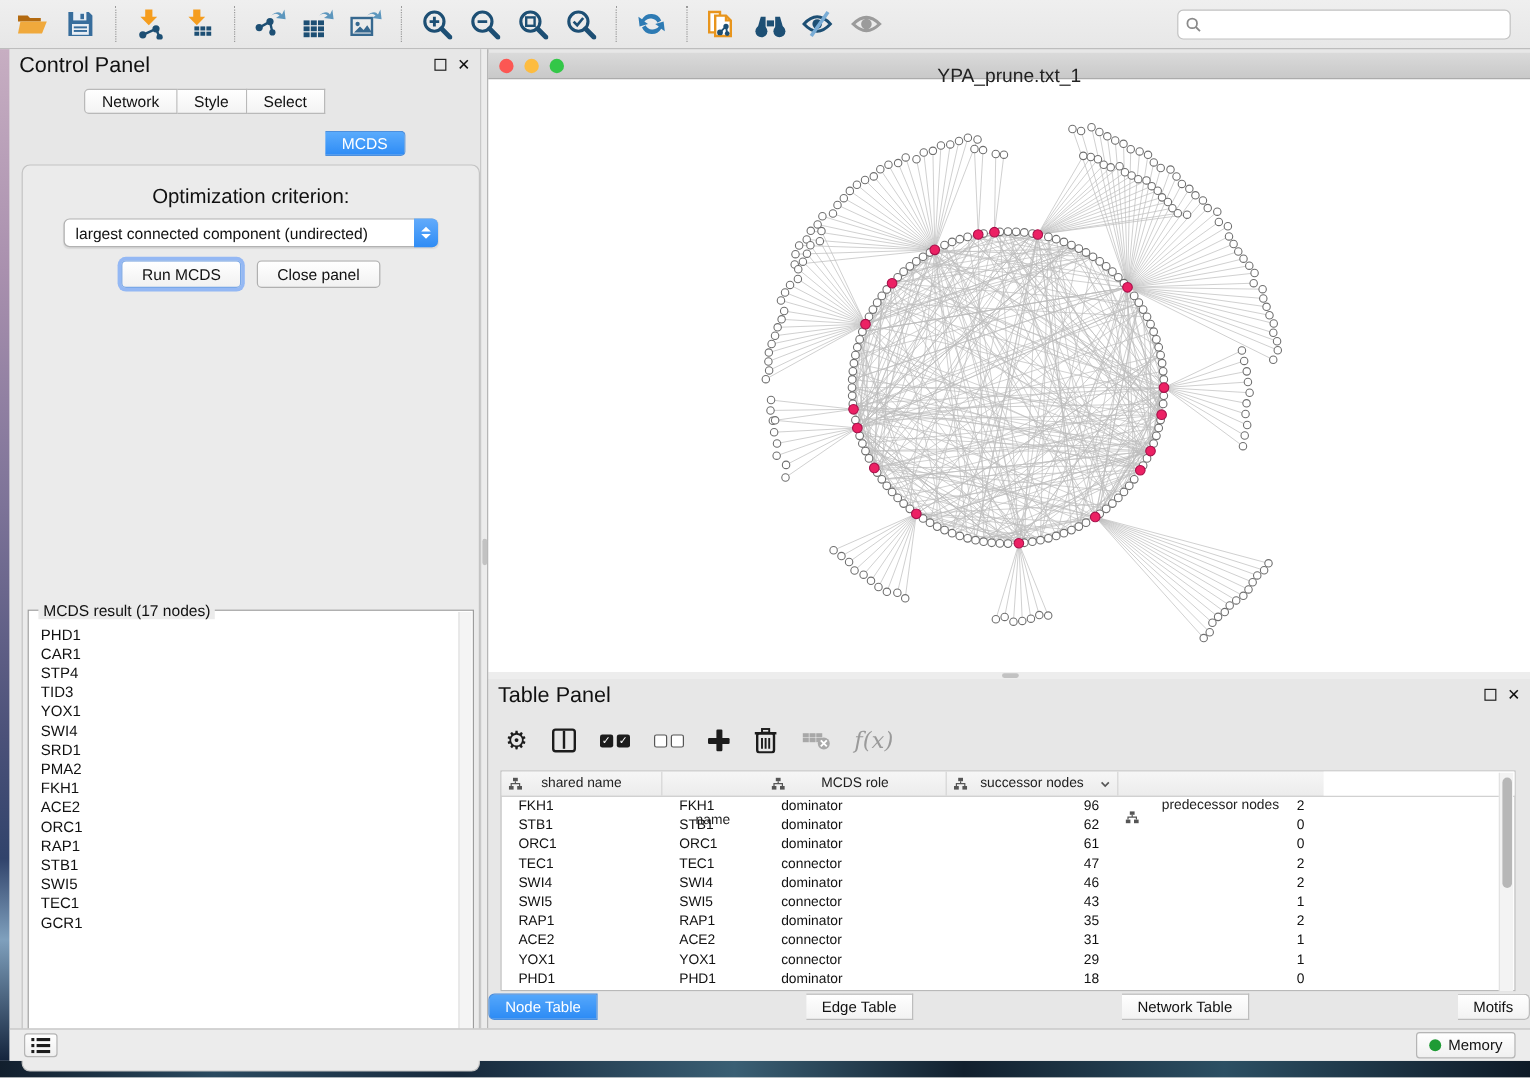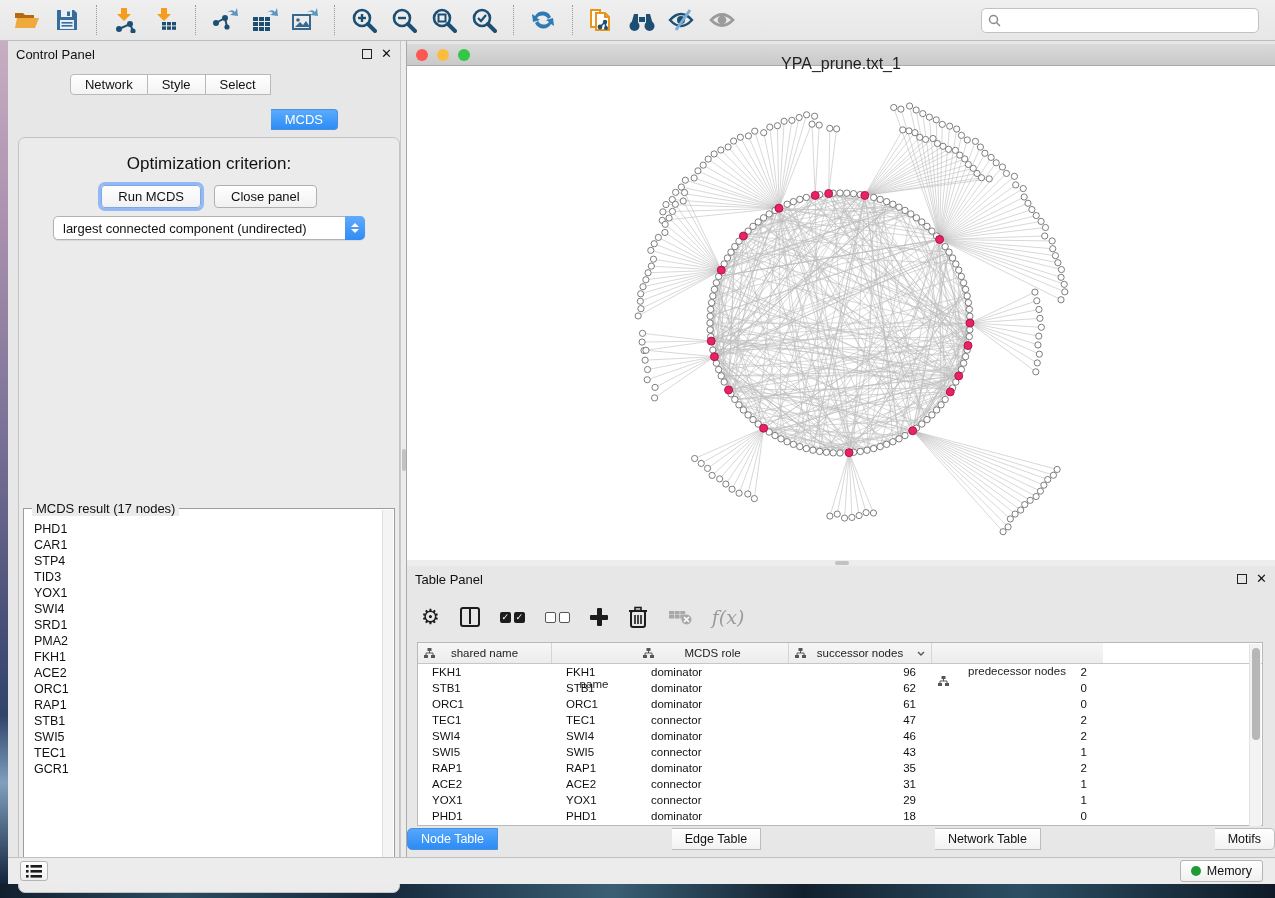--- a/index.html
+++ b/index.html
@@ -17,21 +17,21 @@
 
   
   #wall-left { left:0; top:41px; width:8px; height:843px;
     background:linear-gradient(#c7aec2 0%,#a990ae 22%,#7d7398 45%,#4b5179 68%,#31436b 80%,#7fa0bd 88%,#14243d 100%); }
   #wall-bottom { left:0; top:884px; width:1275px; height:14px;
     background:linear-gradient(90deg,#121f2d 0%,#2a4a60 14%,#17293c 30%,#3a5f74 48%,#12202e 63%,#2c4f63 80%,#0e1a27 100%); }
 
   
   #control-panel { left:8px; top:41px; width:392px; height:816px; background:#e7e7e7; }
   .panel-title-row { height:26px; display:flex; align-items:center; padding:0 8px; }
-  .panel-title { font-size:13px;text-align:center; }
+  .panel-title { font-size:18px;text-align:center; }
   .panel-title-icons { margin-left:auto; display:flex; align-items:center; gap:9px; }
   .float-icon { width:10px; height:10px; border:1.5px solid #222; display:inline-block; }
   .close-icon { font-size:13px; font-weight:bold; color:#111; line-height:10px; }
 
   .seg-bar { display:flex; justify-content:center; margin-top:7px; }
   .seg { height:21px; padding:0 14px; display:flex; align-items:center; font-size:13px; background:linear-gradient(#ffffff,#f3f3f3); border:1px solid #b9b9b9; border-left:none; }
   .seg:first-child { border-left:1px solid #b9b9b9; border-radius:4px 0 0 4px; }
   .seg:last-child { border-radius:0 4px 4px 0;margin-top:35px; }
   .seg.active { background:linear-gradient(#5aabfc,#2e8cf6); color:#fff; border-color:#4c8fdd; }
 
@@ -276,30 +276,30 @@
     </span>
   </div>
   <div class="seg-bar" id="cp-tabs">
       <span class="seg">Network</span>
       <span class="seg">Style</span>
       <span class="seg">Select</span>
       <span class="seg active">MCDS</span>
     </div>
   <div id="cp-content">
     <div id="opt-label">Optimization criterion:</div>
-    <div id="cp-buttons">
-      <div class="mac-btn focused">Run MCDS</div>
-      <div class="mac-btn">Close panel</div>
-    </div>
     <div id="criterion-select">
       <span class="sel-text">largest connected component (undirected)</span>
       <span class="sel-cap">
           <span class="tri-up"></span>
           <span class="tri-dn"></span>
         </span>
+    </div>
+    <div id="cp-buttons">
+      <div class="mac-btn focused">Run MCDS</div>
+      <div class="mac-btn">Close panel</div>
     </div>
     <div id="mcds-group">
       <span id="mcds-legend">MCDS result (17 nodes)</span>
       <div id="mcds-list">
           <div>PHD1</div>
           <div>CAR1</div>
           <div>STP4</div>
           <div>TID3</div>
           <div>YOX1</div>
           <div>SWI4</div>

